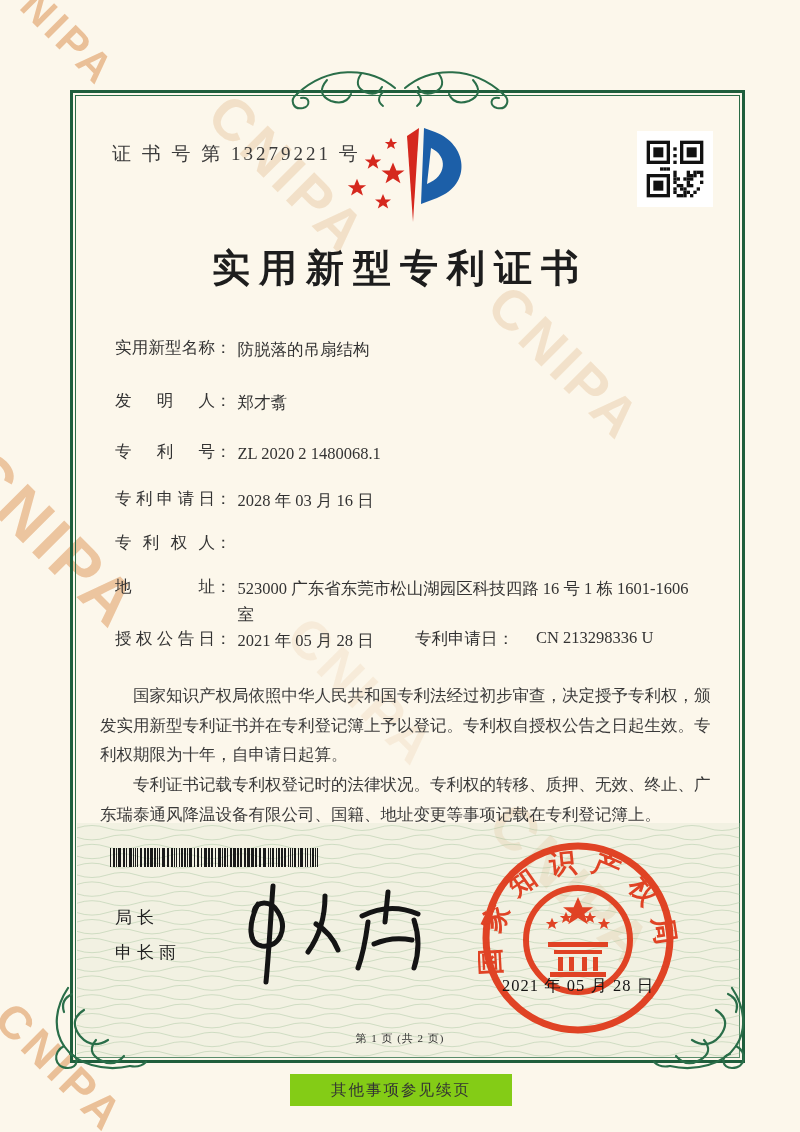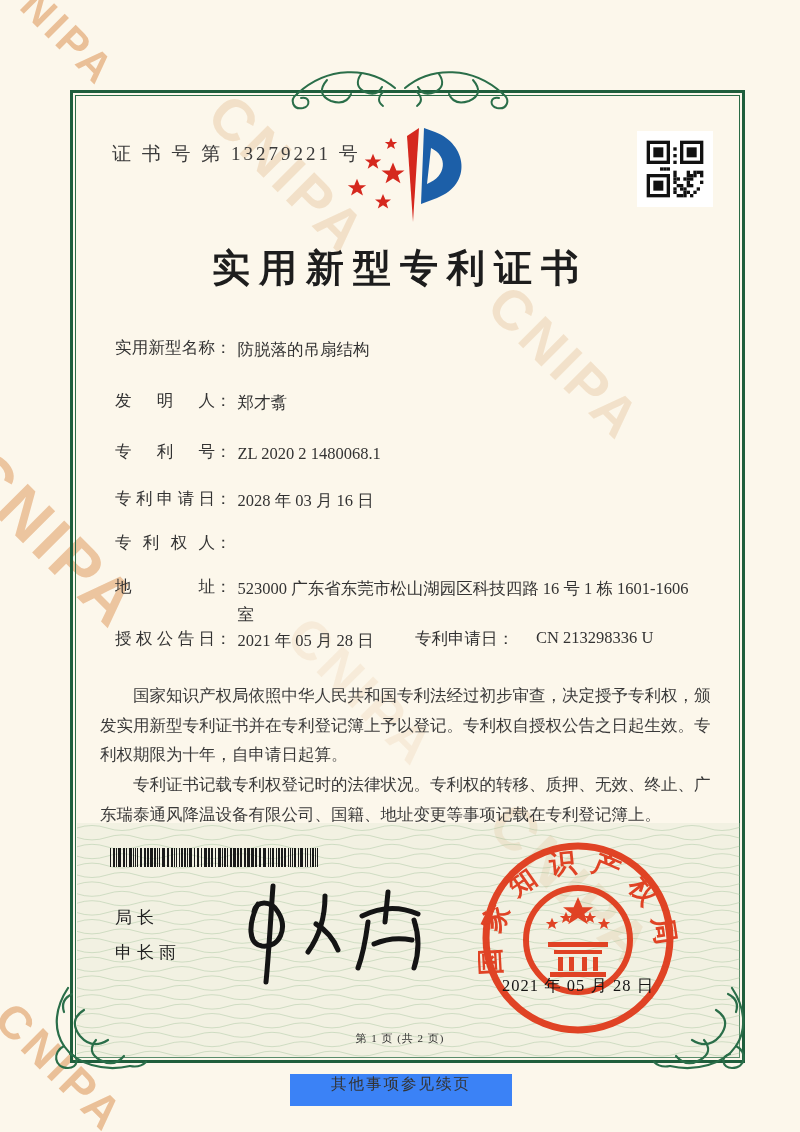--- a/index.html
+++ b/index.html
@@ -63,21 +63,21 @@
     font-size:17px; letter-spacing:5px; color:#222; }
 
   .sig { position:absolute; left:228px; top:882px; width:210px; height:105px; }
 
   .seal { position:absolute; left:478px; top:838px; width:200px; height:200px; opacity:0.95; }
   .seal-date { position:absolute; left:502px; top:975px; font-size:16.5px; letter-spacing:1px; color:#151515; z-index:5; }
 
   .page-num { position:absolute; left:0; right:0; top:1031px; text-align:center; font-size:11px; color:#333; letter-spacing:1px; }
 
   .cont-wrap { position:absolute; left:290px; top:1074px; width:222px; height:32px;
-    background:#3b82f6; display:flex; justify-content:center; }
+    background:#84cc16; display:flex; align-items:center; justify-content:center; }
   .cont-note { font-size:15.5px; color:#333; letter-spacing:2px; }
 
   .ornament-top { position:absolute; left:283px; top:58px; width:234px; height:62px; }
   .corner-bl { position:absolute; left:38px; top:980px; width:120px; height:120px; }
   .corner-br { position:absolute; left:642px; top:980px; width:120px; height:120px; transform:scaleX(-1); }
 </style>
 </head>
 <body>
 
 <div class="wm" style="left:-18px; top:2px; font-size:42px; opacity:.55;">CNIPA</div>

